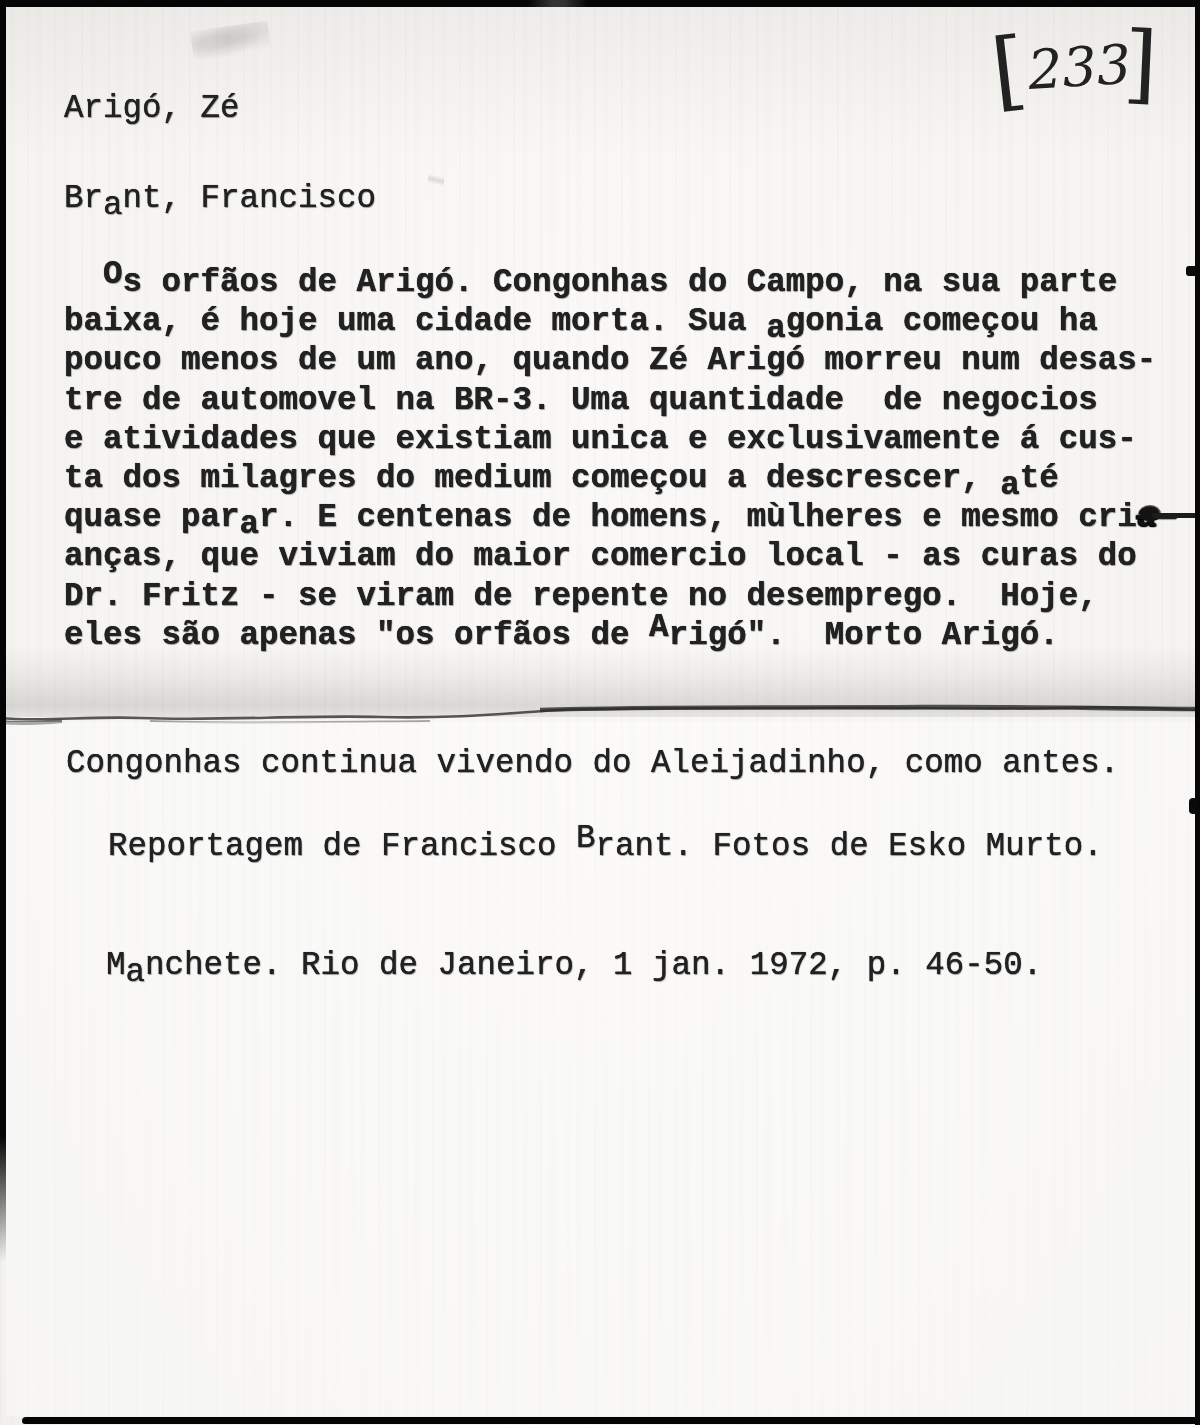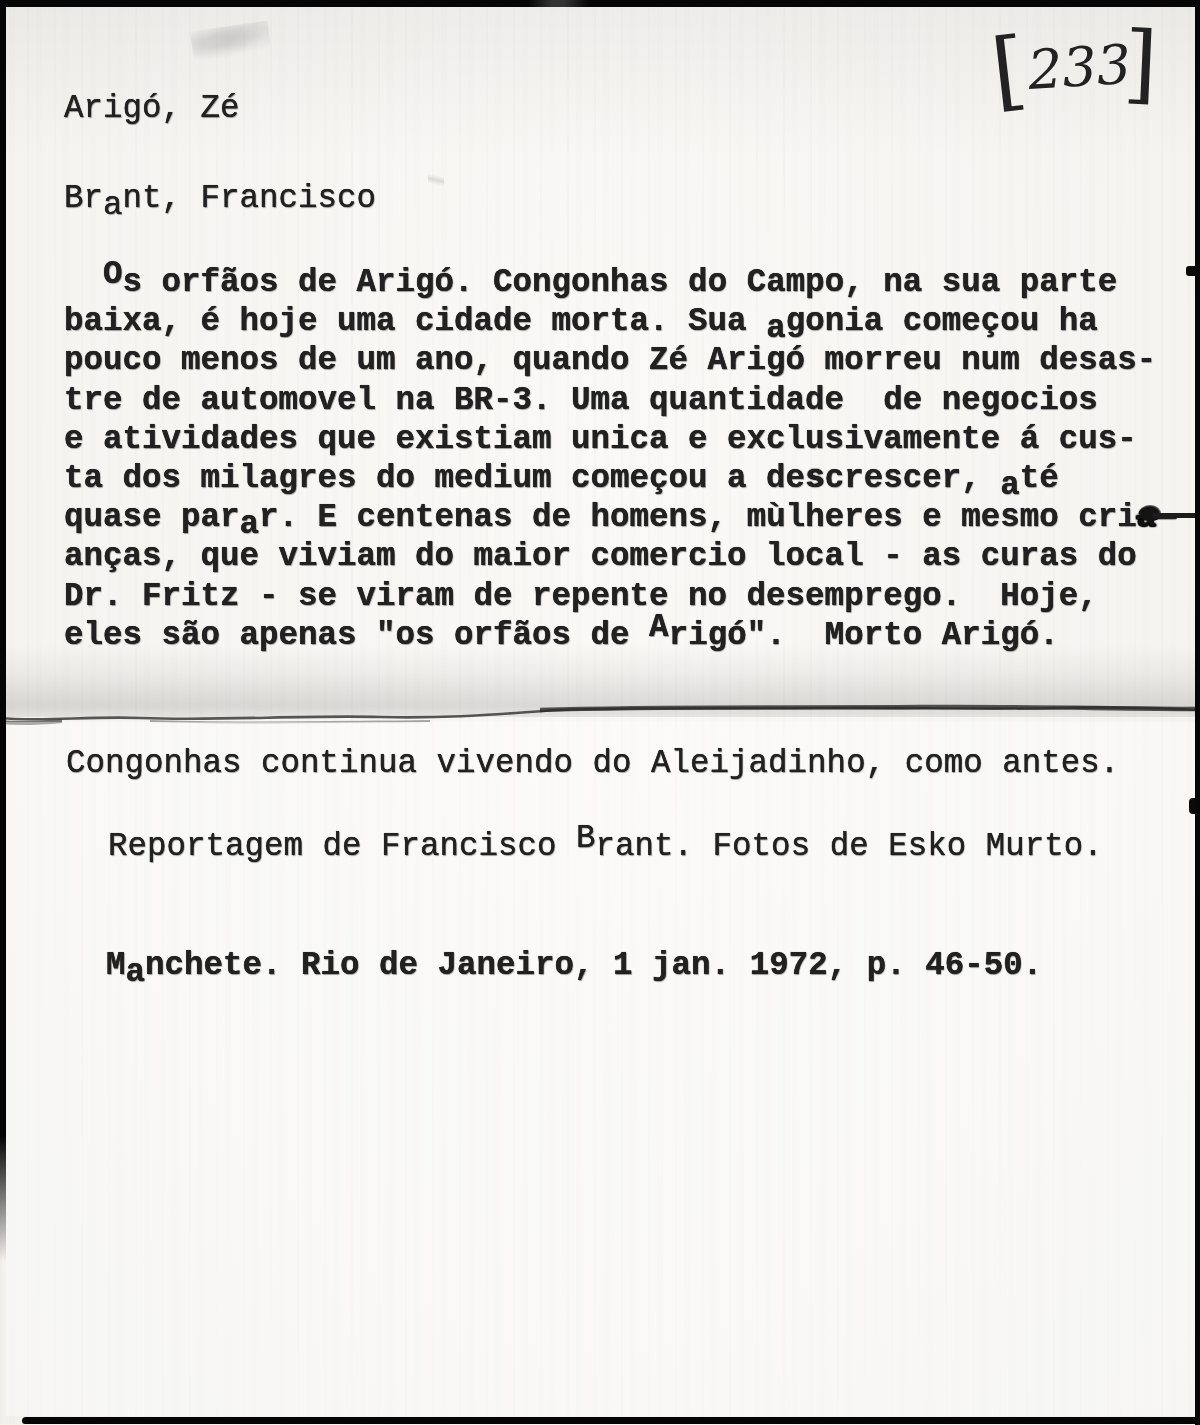--- a/index.html
+++ b/index.html
@@ -77,21 +77,21 @@
     <path d="M540,58 C660,54 800,56 920,55 C1020,54 1120,57 1200,57" stroke="#2c2c2c" stroke-width="4.4" fill="none" opacity="0.8"></path>
     <path d="M0,70 C20,72 40,71 62,69" stroke="#3f3f3f" stroke-width="4" fill="none" opacity="0.7"></path>
     <path d="M150,69 C230,72 330,70 430,69" stroke="#555" stroke-width="2" fill="none" opacity="0.5"></path>
   </svg>
   <div class="card2-light"></div>
 
   <div class="tw" style="left:66px;top:744px;">Congonhas continua vivendo do Aleijadinho, como antes.</div>
 
   <div class="tw" style="left:108px;top:827px;"><span>Reportagem de Francisco </span><span class="seg-sup">B</span><span>rant. Fotos de Esko Murto.</span></div>
 
-  <div class="tw" style="left:106px;top:946px;font-weight:bold;"><span>M</span><span class="seg-sub">a</span><span>nchete. Rio de Janeiro, 1 jan. 1972, p. 46-50.</span></div>
+  <div class="tw" style="left:106px;top:946px;"><span>M</span><span class="seg-sub">a</span><span>nchete. Rio de Janeiro, 1 jan. 1972, p. 46-50.</span></div>
 
   <div class="smudge1"></div>
   <div class="smudge2"></div>
 
   <div class="edge-top"></div>
   <div class="edge-left"></div>
   <div class="edge-right"></div>
   <div class="edge-bottom"></div>
   <div class="edge-nub" style="left:1186px;top:266px;width:11px;height:10px;border-radius:3px 0 0 3px;"></div>
   <div class="edge-nub" style="left:1189px;top:798px;width:8px;height:16px;border-radius:4px 0 0 4px;"></div>

